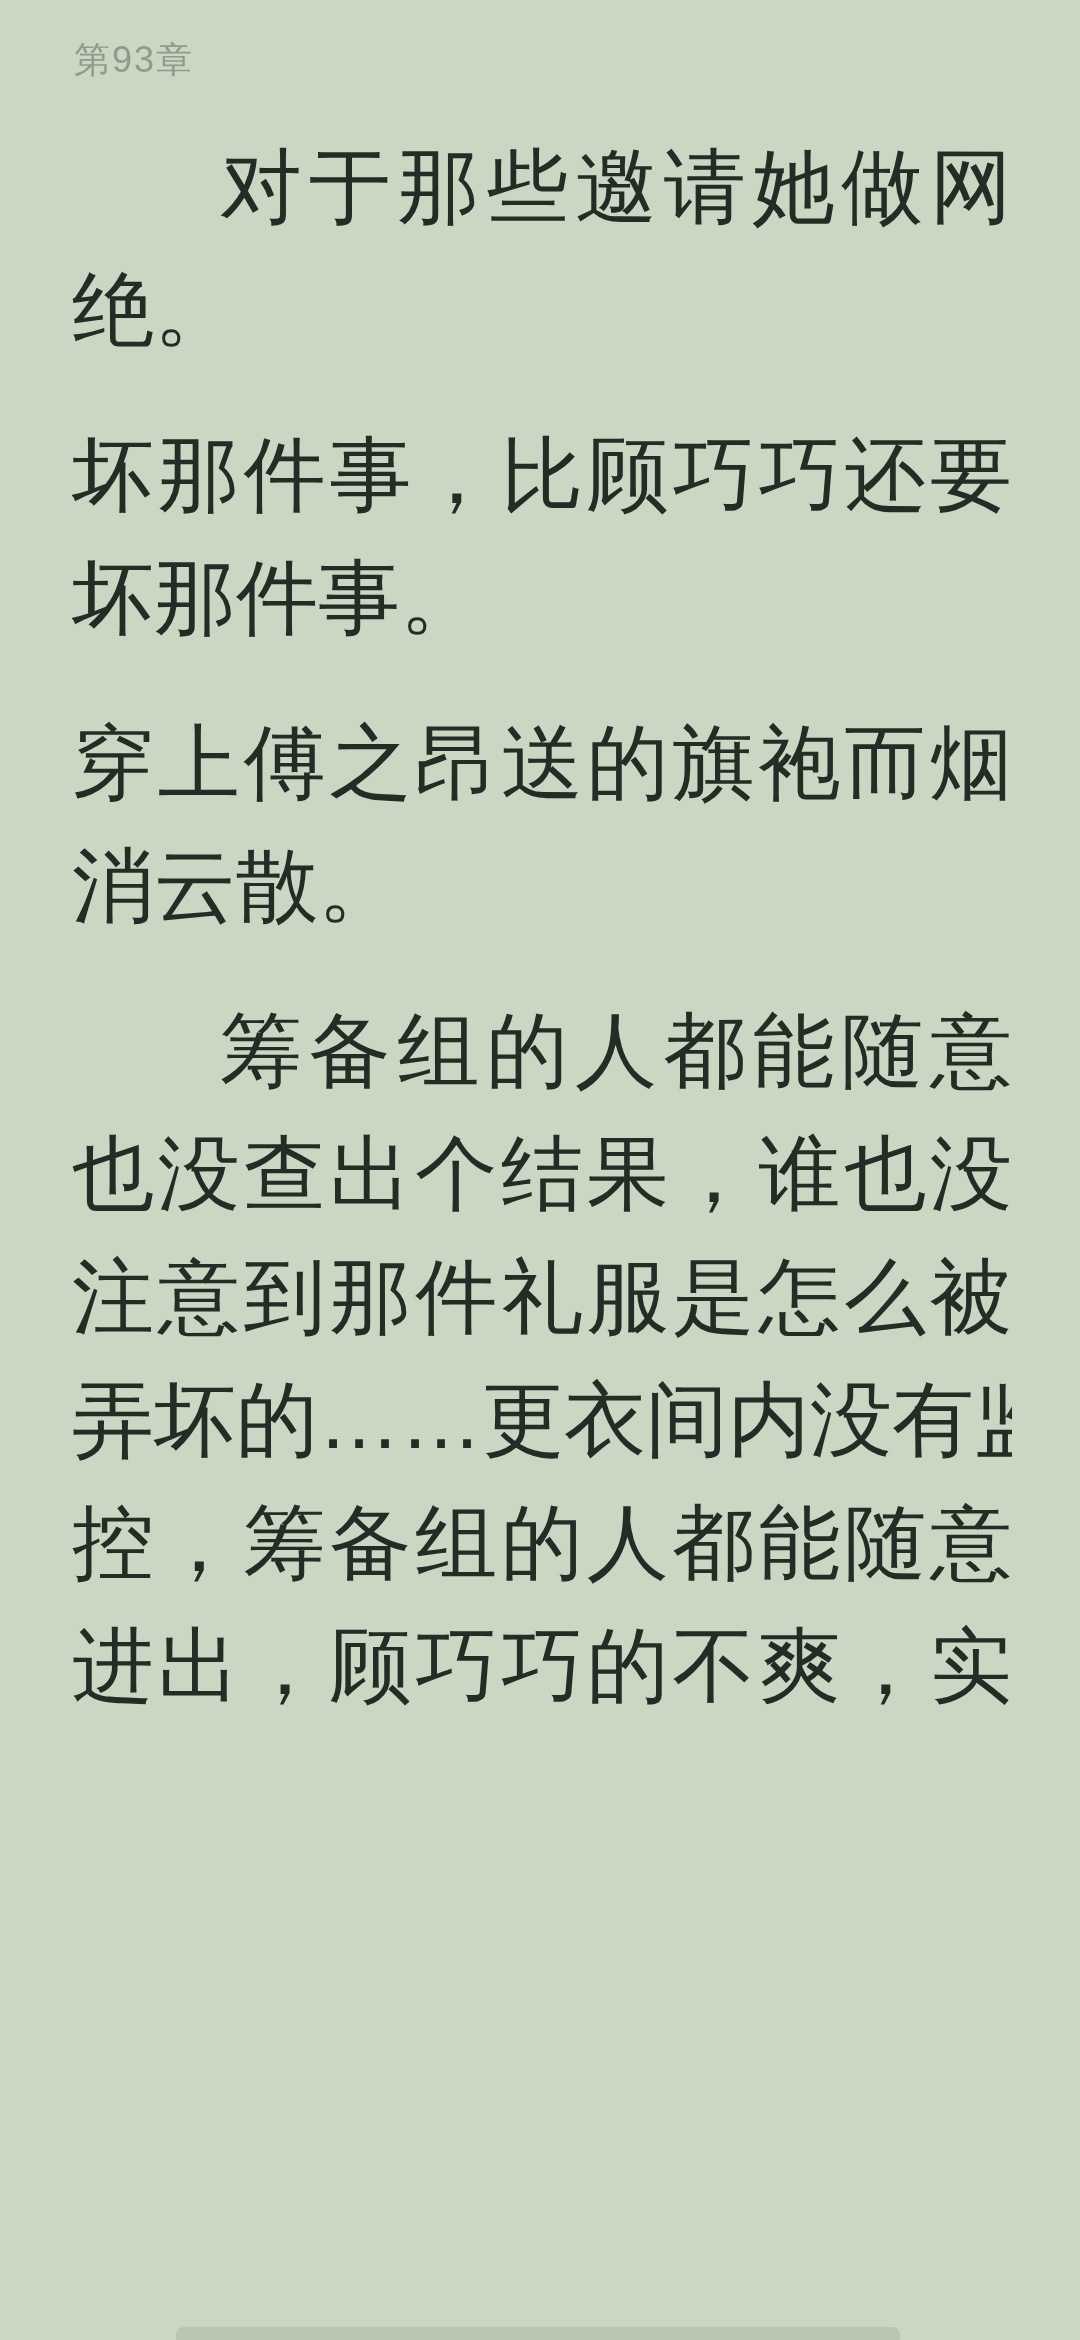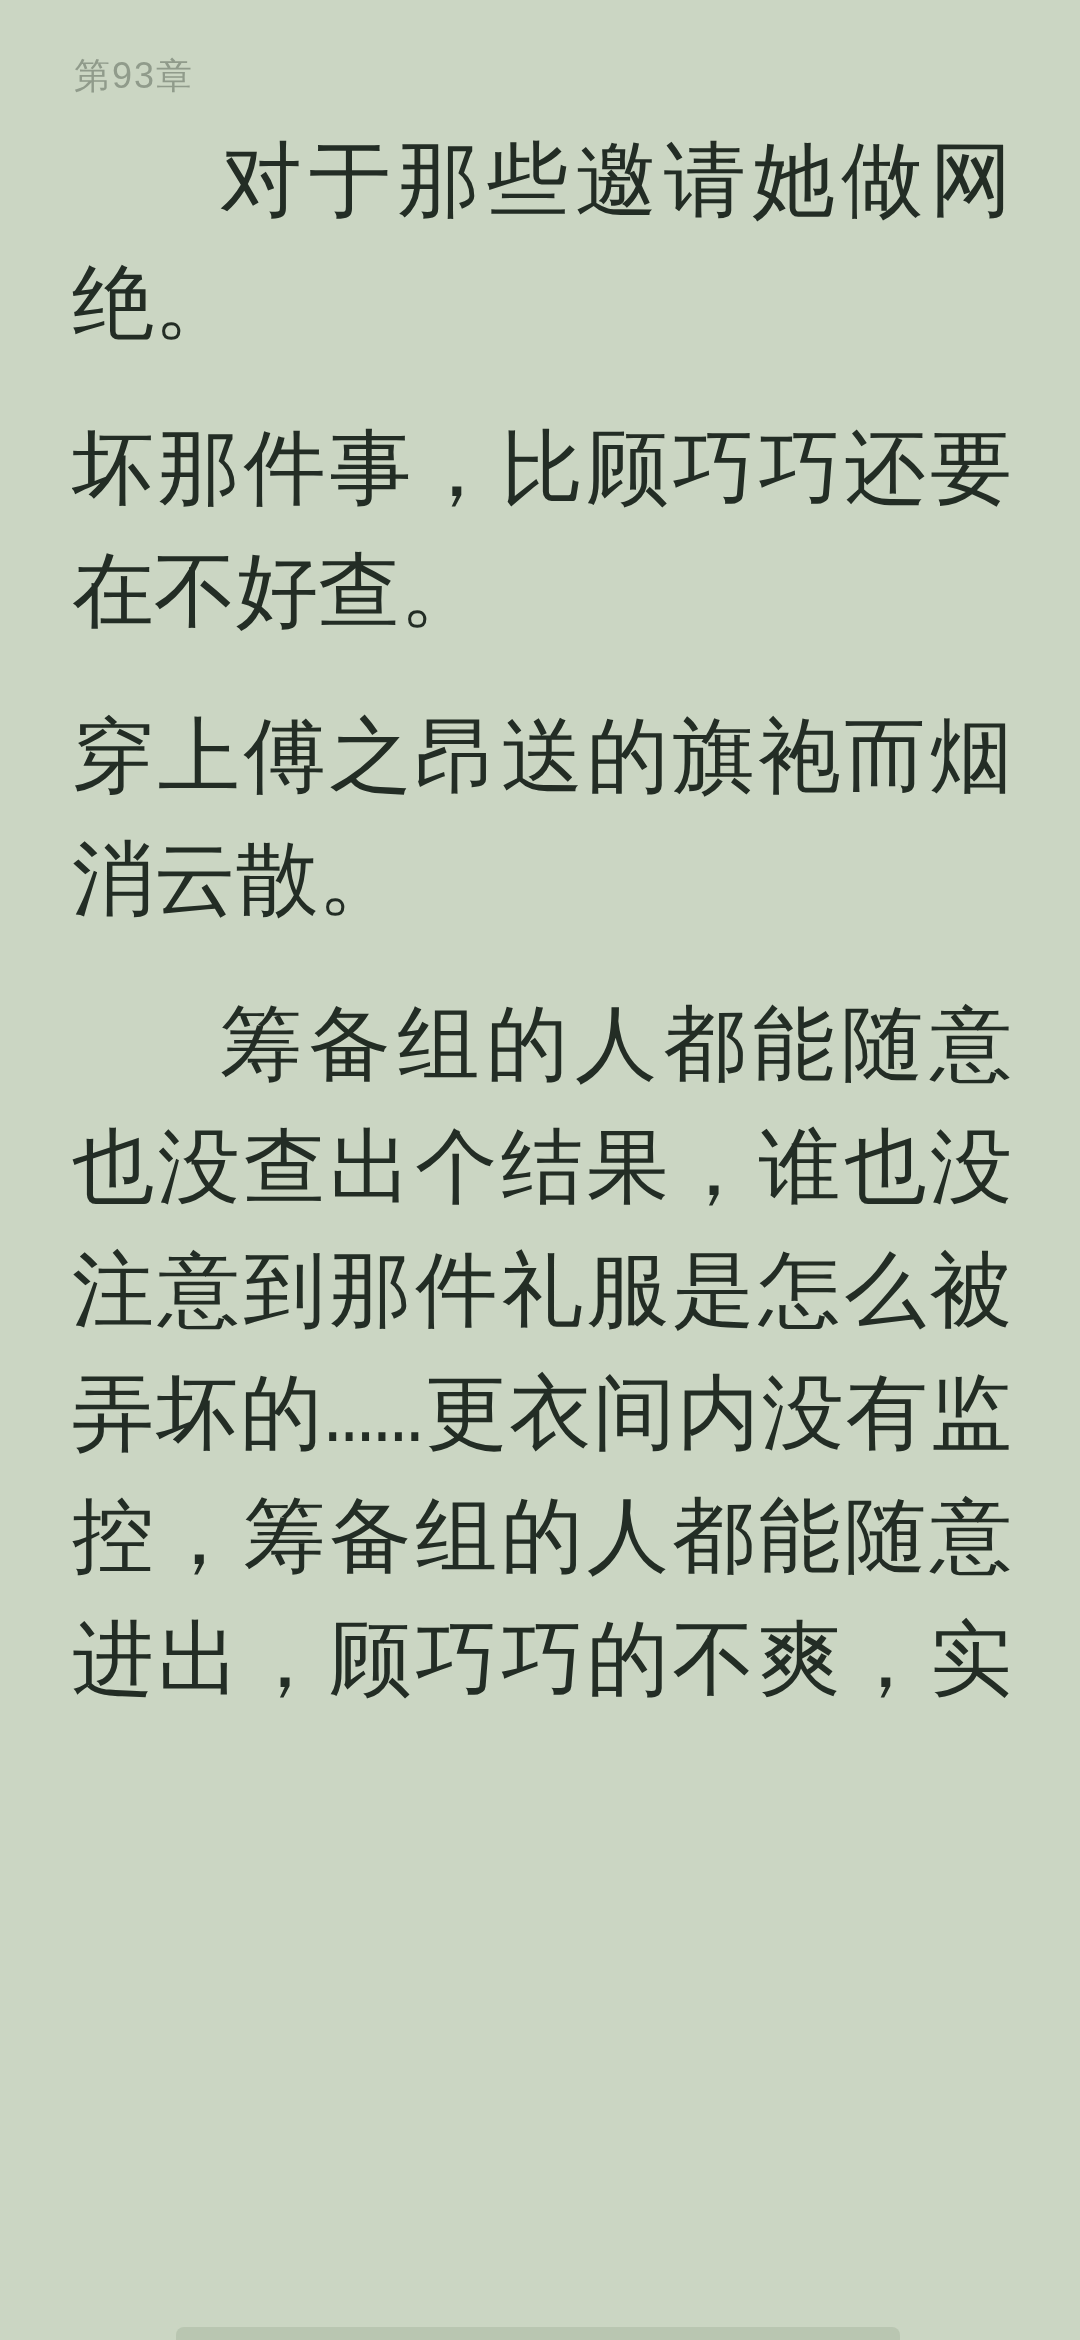--- a/index.html
+++ b/index.html
@@ -20,31 +20,30 @@
   
   .chapter-label {
     position: absolute;
     left: 74px;
     top: 40px;
     font-size: 36px;
     line-height: 40px;
     color: #909b8b;
     letter-spacing: 2px;
     white-space: nowrap;
-    margin-top: 16px;
   }
 
   
   .content {
     position: absolute;
     left: 72px;
     top: 125px;
     width: 940px;
   }
-  .para { margin: 0 0 42px 0; font-family: Liberation Mono, monospace; }
+  .para { margin: 0 0 42px 0; }
   .para:last-child { margin-bottom: 0; }
   .line {
     height: 123px;
     line-height: 123px;
     font-size: 82px;
     color: #232d25;
     white-space: nowrap;
     text-align: justify;
     text-align-last: justify;
     text-justify: inter-character;
@@ -82,21 +81,21 @@
 
   <div class="content">
 
     <div class="para">
       <div class="line first">对于那些邀请她做网</div>
       <div class="line last">绝。</div>
     </div>
 
     <div class="para">
       <div class="line">坏那件事，比顾巧巧还要</div>
-      <div class="line last">在不好查。</div>
+      <div class="line last">坏那件事。</div>
     </div>
 
     <div class="para">
       <div class="line">穿上傅之昂送的旗袍而烟</div>
       <div class="line last">消云散。</div>
     </div>
 
     <div class="para">
       <div class="line first">筹备组的人都能随意</div>
       <div class="line">也没查出个结果，谁也没</div>

